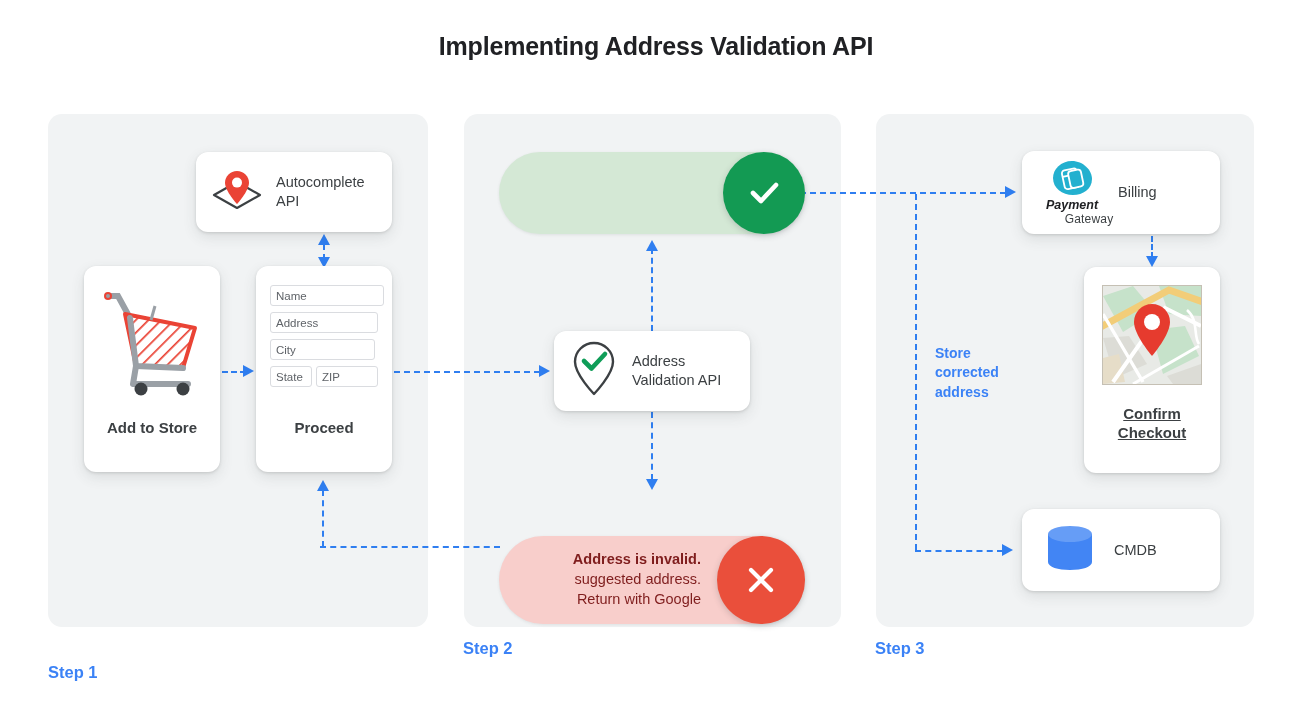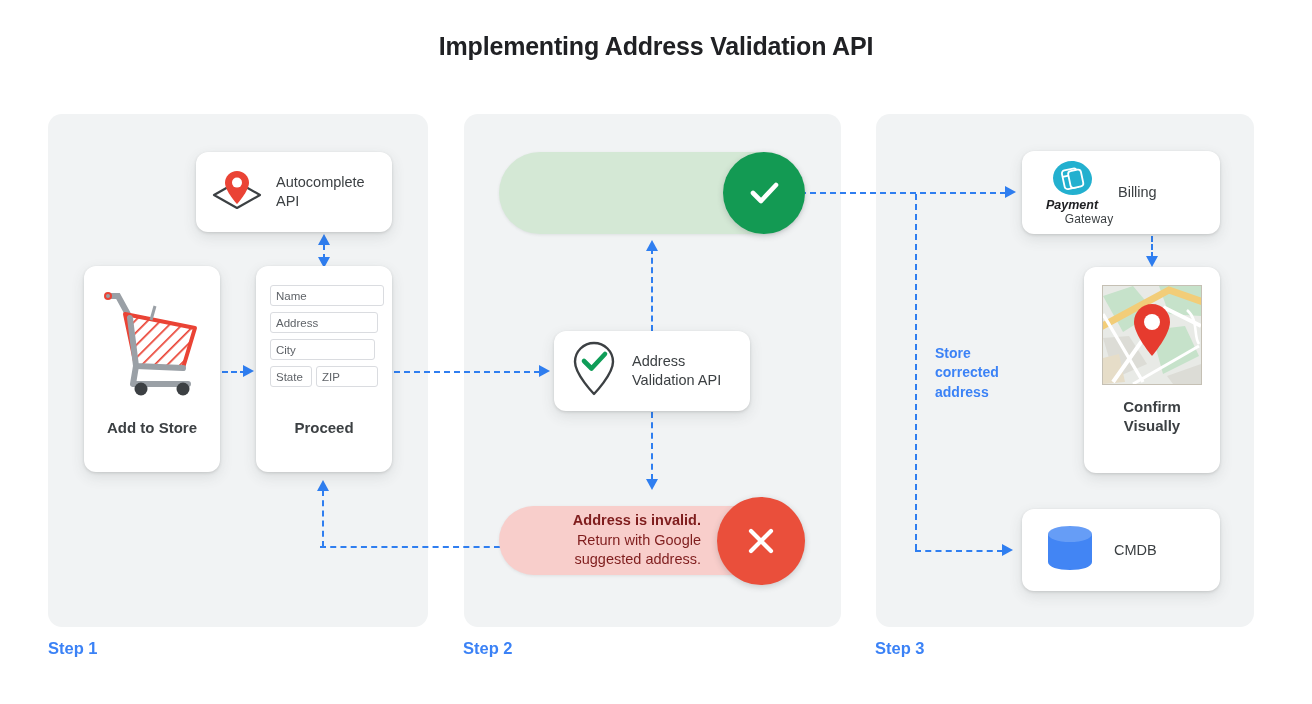--- a/index.html
+++ b/index.html
@@ -24,21 +24,21 @@
   }
   #panel-1 { left: 48px;  top: 114px; width: 380px; height: 513px; }
   #panel-2 { left: 464px; top: 114px; width: 377px; height: 513px; }
   #panel-3 { left: 876px; top: 114px; width: 378px; height: 513px; }
 
   .step-label {
     position: absolute;
     font-size: 16.5px; font-weight: bold; color: #3b82f6;
     top: 639px;
   }
-  #step-label-1 { left: 48px; }
+  #step-label-1 { left: 48px; margin-top: 24px; }
   #step-label-2 { left: 463px; }
   #step-label-3 { left: 875px; }
 
   .card {
     position: absolute;
     background: #ffffff;
     border-radius: 12px;
     box-shadow: 0 1px 3px rgba(60,64,67,.18), 0 5px 14px rgba(60,64,67,.12);
   }
   .card-label {
@@ -80,21 +80,21 @@
     position: absolute;
     border-radius: 50px;
     display: flex; align-items: center;
     box-shadow: 0 1px 3px rgba(60,64,67,.10);
   }
   #pill-valid {
     left: 499px; top: 152px; width: 306px; height: 82px;
     background: #d4e8d5;
   }
   #pill-invalid {
-    left: 499px; top: 506px; width: 306px; height: 69px;
+    left: 499px; top: 536px; width: 306px; height: 88px;
     background: #f8cecb;
   }
   .pill-text { flex: 1; text-align: right; padding-right: 16px; }
   .pill-text .t1 { font-size: 14.5px; font-weight: bold; line-height: 1.36; }
   .pill-text .t2 { font-size: 14.5px; line-height: 1.36; }
   #pill-valid .pill-text { color: #1a5c2b; }
   #pill-invalid .pill-text { color: #7f1d1d; }
   .pill-badge {
     position: absolute; right: 0; top: 50%;
     transform: translateY(-50%);
@@ -240,22 +240,22 @@
   <div class="pill-badge" id="badge-valid">
     <svg width="40" height="40" viewBox="0 0 40 40">
       <path d="M9 20 L17 28 L32 12" stroke="#ffffff" stroke-width="4.6" fill="none" stroke-linecap="round" stroke-linejoin="round"></path>
     </svg>
   </div>
 </div>
 
 <div class="pill" id="pill-invalid">
   <div class="pill-text" style="padding-right:104px;">
     <div class="t1">Address is invalid.</div>
+    <div class="t2">suggested address.</div>
     <div class="t2">Return with Google</div>
-    <div class="t2">suggested address.</div>
   </div>
   <div class="pill-badge" id="badge-invalid">
     <svg width="38" height="38" viewBox="0 0 38 38">
       <path d="M9 9 L29 29 M29 9 L9 29" stroke="#ffffff" stroke-width="4.2" stroke-linecap="round"></path>
     </svg>
   </div>
 </div>
 
 <div class="card" id="card-validation-api">
   <span>
@@ -304,23 +304,23 @@
       <polygon points="64,90 98,78 98,98 70,98" fill="#dcdcd6"></polygon>
       <path d="M-4 42 L66 4 L100 16" stroke="#f2cd78" stroke-width="7" fill="none"></path>
       <path d="M10 96 L62 22 L98 40" stroke="#ffffff" stroke-width="4" fill="none"></path>
       <path d="M0 28 L40 96" stroke="#ffffff" stroke-width="3.4" fill="none"></path>
       <path d="M30 98 L96 60" stroke="#ffffff" stroke-width="3" fill="none"></path>
       <path d="M84 24 C96 34 90 50 96 58" stroke="#ffffff" stroke-width="2.6" fill="none"></path>
       <path d="M49 18 C39 18 31 26 31 36 C31 49 49 70 49 70 C49 70 67 49 67 36 C67 26 59 18 49 18 Z" fill="#e63b2e"></path>
       <circle cx="49" cy="36" r="8" fill="#ffffff"></circle>
     </svg>
   </span>
-  <div class="card-caption" style="top:131px;">
+  <div class="card-caption" style="top:138px;text-decoration:underline;">
     <span>Confirm</span><br>
-    <span>Visually</span>
+    <span>Checkout</span>
   </div>
 </div>
 
 <div class="card" id="card-cmdb">
   <span>
     <svg width="52" height="48" viewBox="0 0 52 48">
       <path d="M4 10 L4 38 C4 43 14 46 26 46 C38 46 48 43 48 38 L48 10 Z" fill="#4285f4"></path>
       <ellipse cx="26" cy="10" rx="22" ry="8" fill="#669df6"></ellipse>
     </svg>
   </span>

